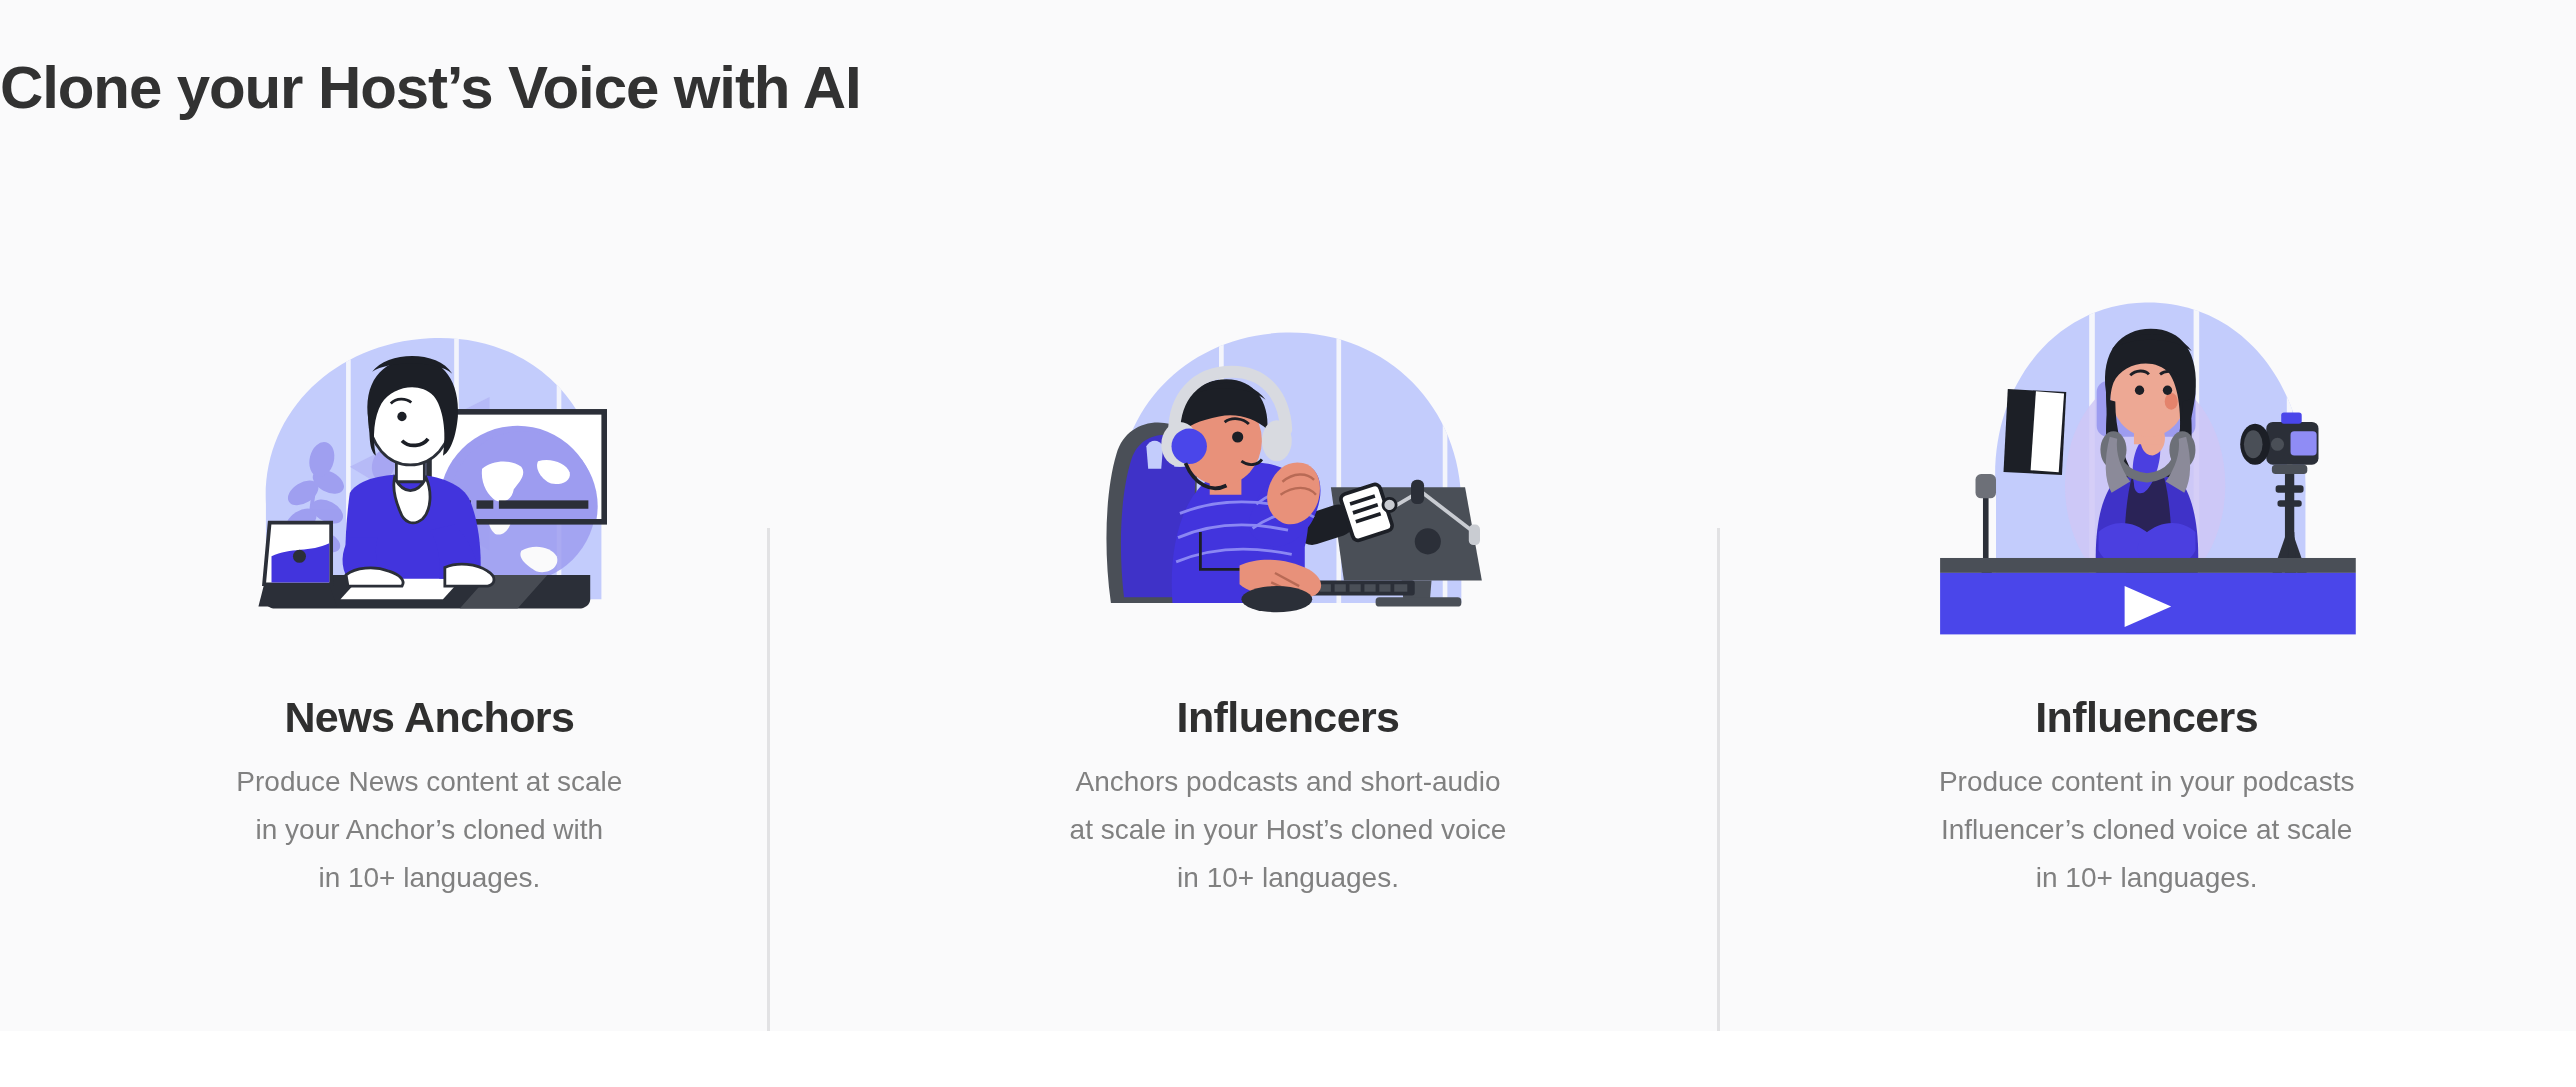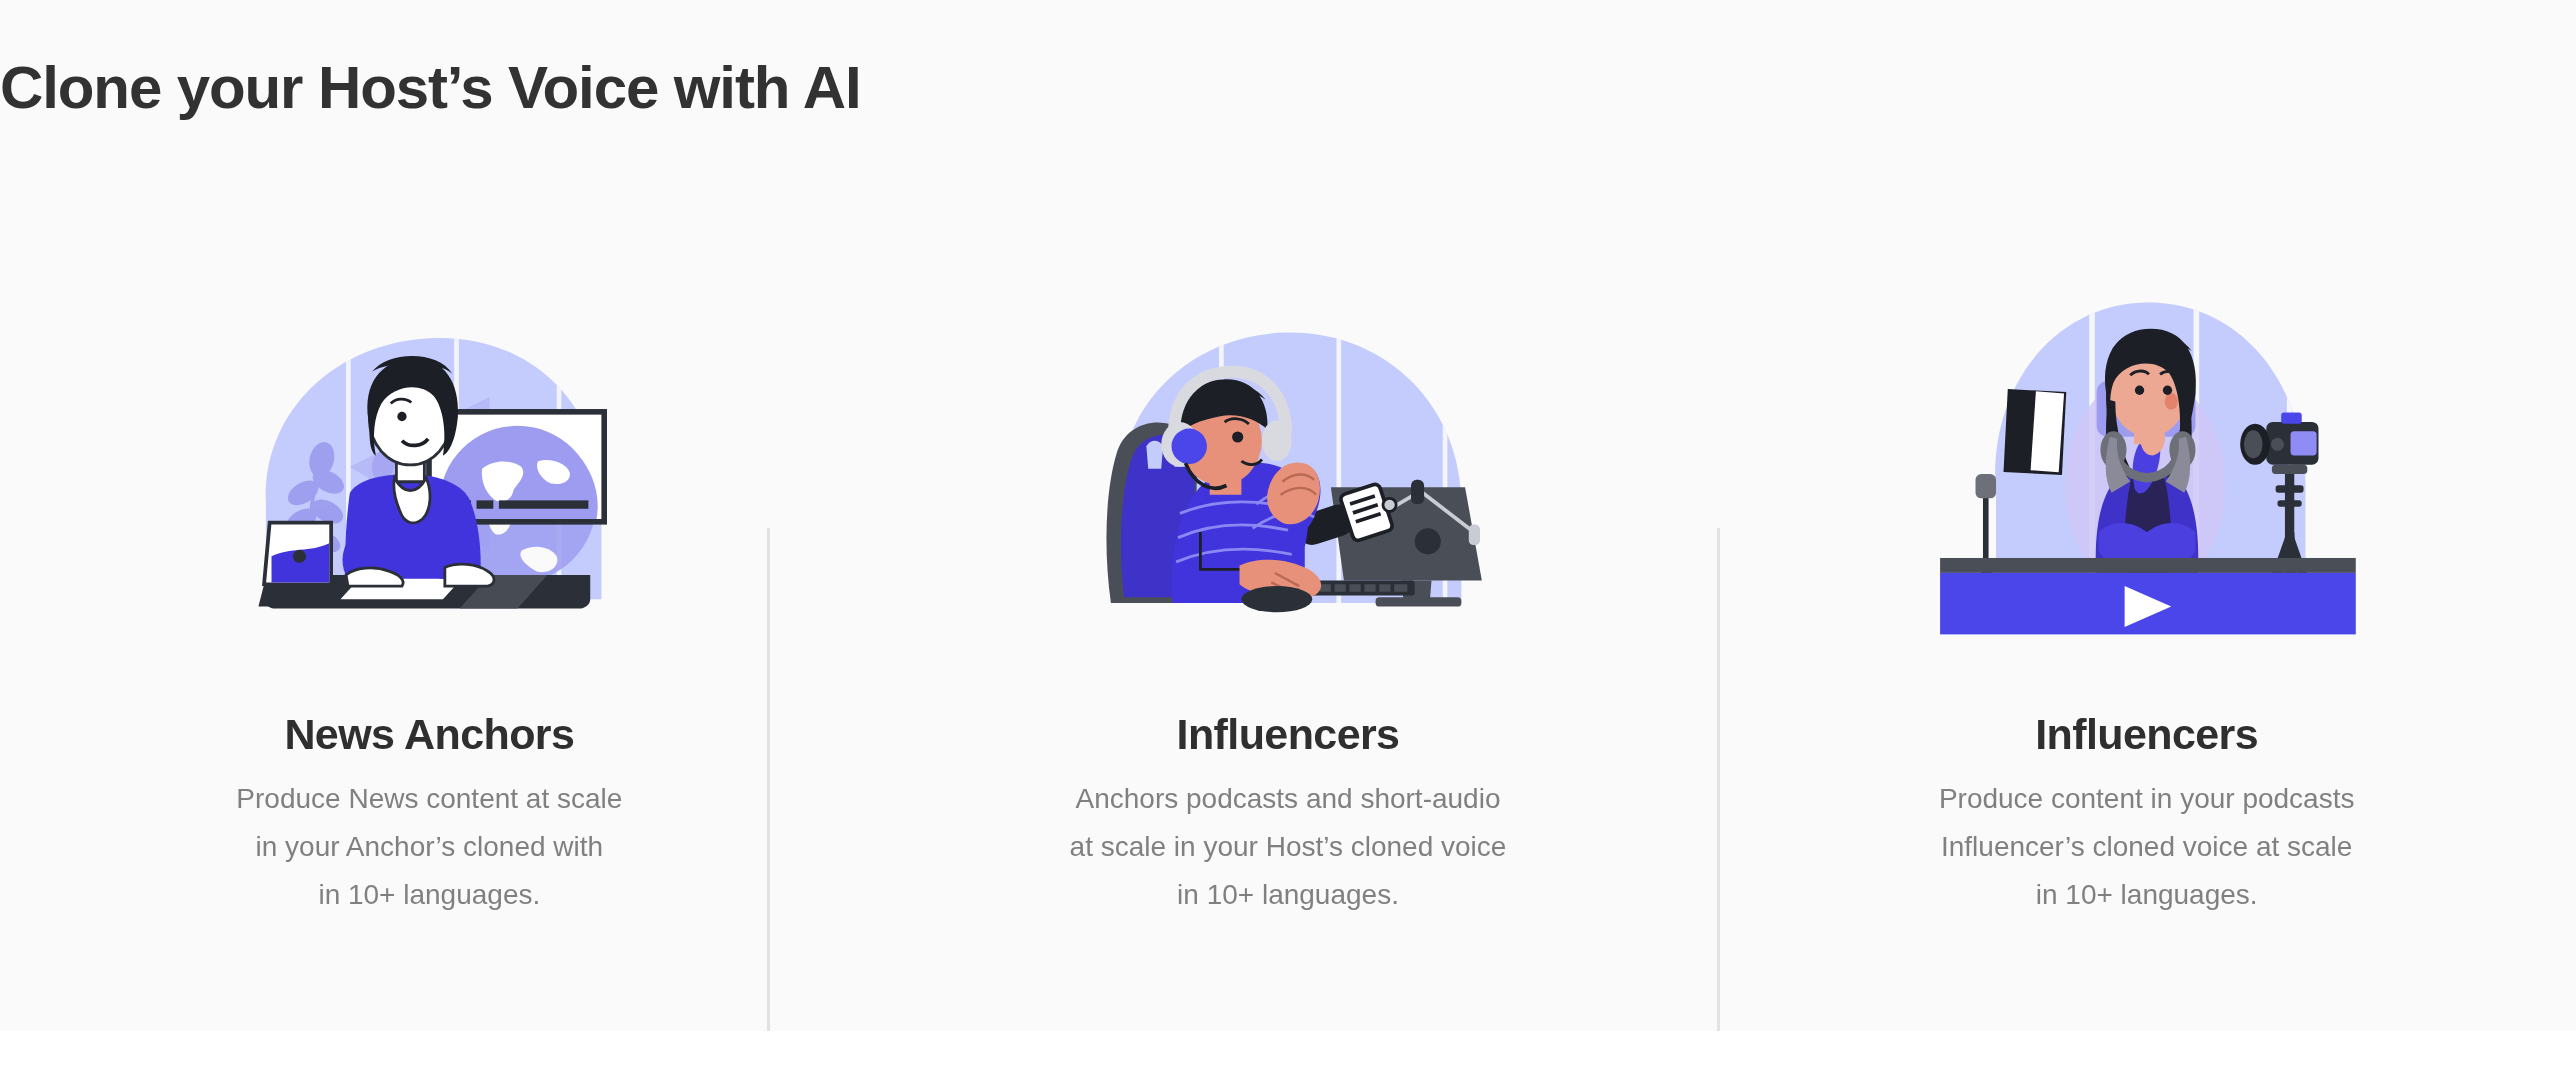--- a/index.html
+++ b/index.html
@@ -39,21 +39,21 @@
   }
   .illo-wrap {
     width:100%;
     height:392px;
     display:flex;
     align-items:flex-end;
     justify-content:center;
   }
   .illo { display:block; }
   .card-title {
-    margin-top:65px;
+    margin-top:48px;
     font-size:43px;
     font-weight:bold;
     letter-spacing:-0.6px;
     color:#2f2f2f;
     text-align:center;
     line-height:1.2;
   }
   .card-body {
     margin-top:14px;
     font-size:28px;

